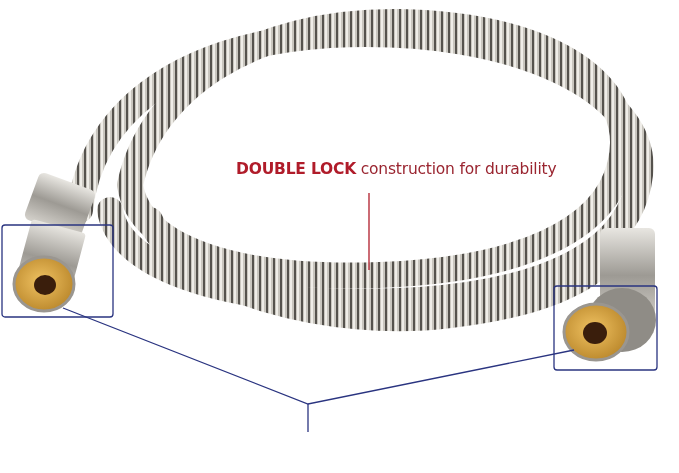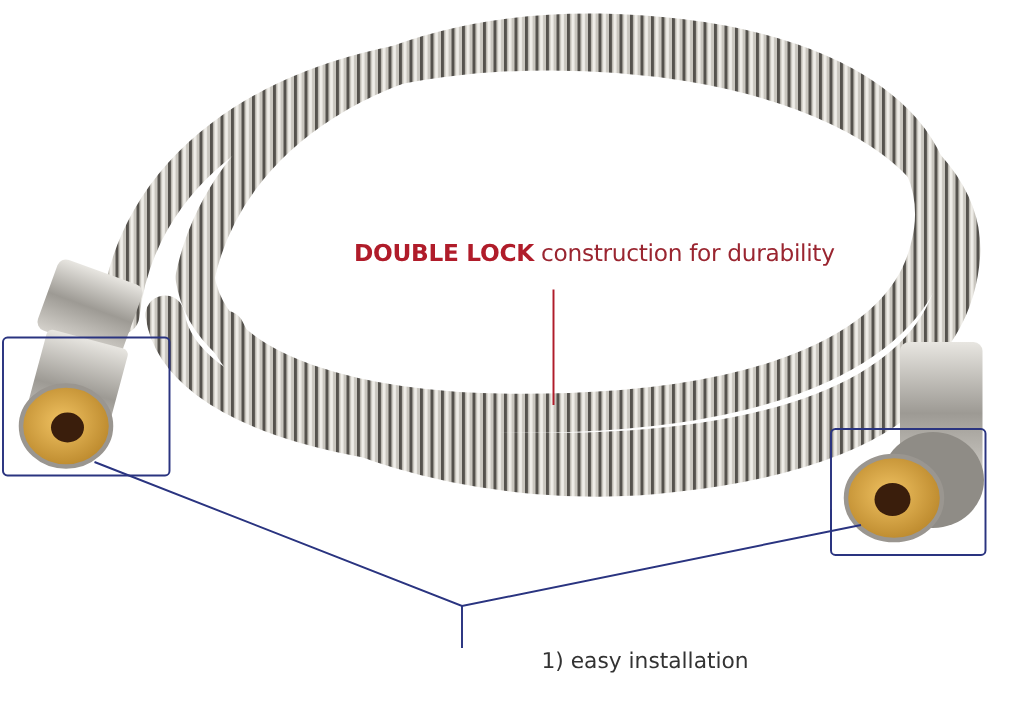--- a/index.html
+++ b/index.html
@@ -58,15 +58,14 @@
     <rect x="554" y="286" width="103" height="84" rx="3" fill="none" stroke="#2a3480" stroke-width="1.3"></rect>
     <polyline points="63,308 308,404 574,350" fill="none" stroke="#2a3480" stroke-width="1.3"></polyline>
     <line x1="308" y1="404" x2="308" y2="432" stroke="#2a3480" stroke-width="1.3"></line>
     <line x1="369" y1="193" x2="369" y2="270" stroke="#b01c2a" stroke-width="1.3"></line>
   </svg>
 
   <div class="lbl-top"><b>DOUBLE LOCK</b><span> construction for durability</span></div>
 
 
   <div class="list">
-    <div>1) easy installation</div>
   </div>
 </div>
 
 </body></html>

